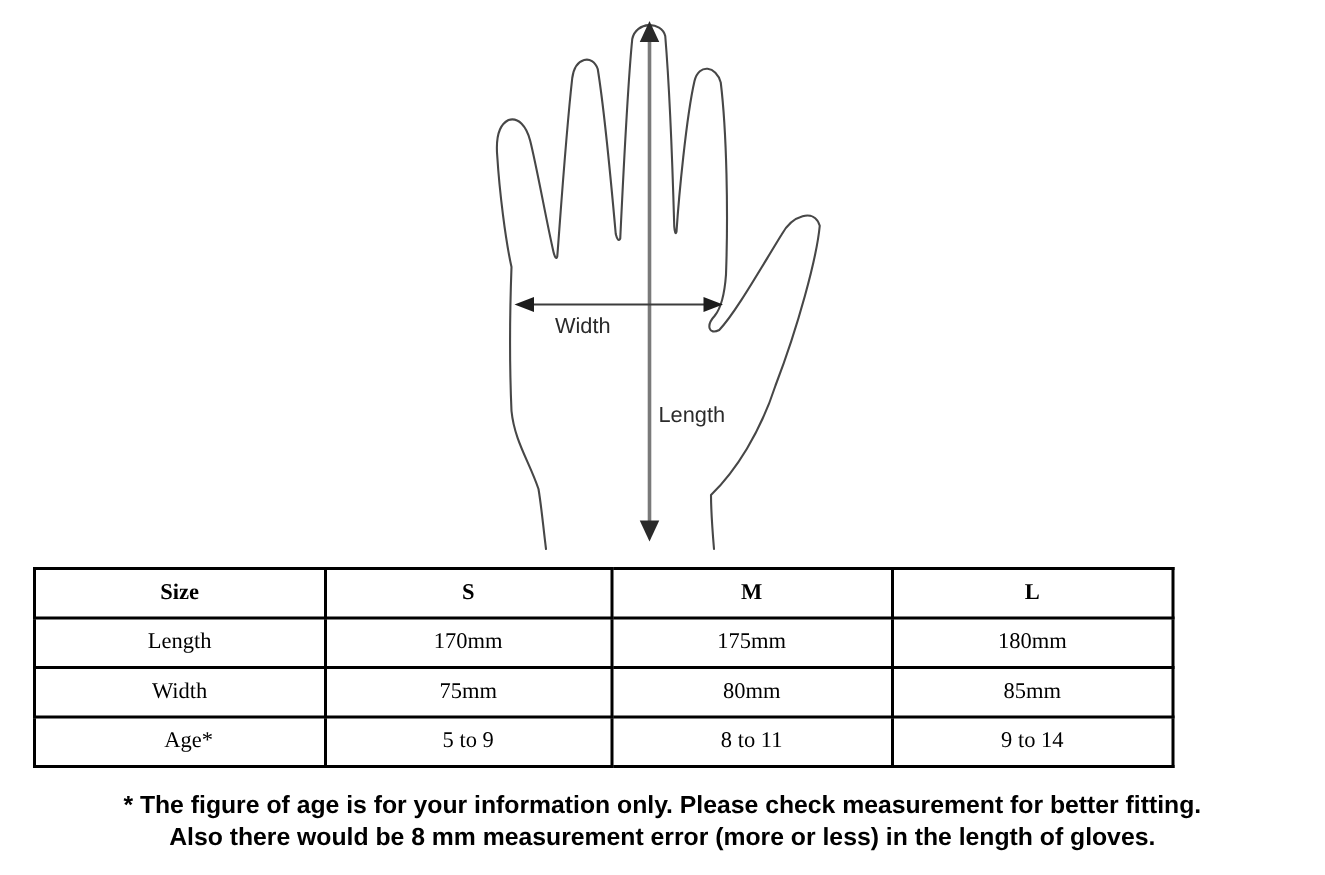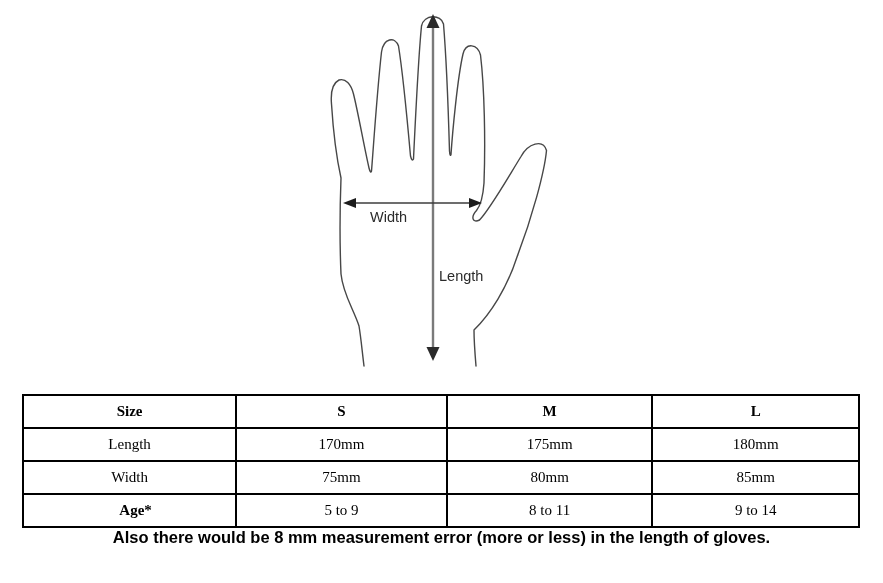--- a/index.html
+++ b/index.html
@@ -53,37 +53,36 @@
     font-family: "Liberation Sans", sans-serif;
     font-size: 14.5px;
     fill: #2b2b2b;
   }
   table.size-table {
     border-collapse: collapse;
     table-layout: fixed;
     position: absolute;
     left: 22px;
     top: 378px;
-    width: 838px;
-    margin-top: 16px;
+    width: 761px;
   }
   table.size-table th,
   table.size-table td {
     border: 2px solid #000000;
     height: 31px;
     padding: 0;
     text-align: center;
     vertical-align: middle;
     font-family: "Liberation Serif", serif;
     font-size: 15px;
     color: #000000;
     font-weight: normal;
   }
   table.size-table th { font-weight: bold; }
-  table.size-table td.bold-label { font-weight: bold; padding-left: 12px; }
+  table.size-table td.bold-label { font-weight: normal; padding-left: 12px; }
   .footnote {
     position: absolute;
     left: 0;
     top: 527px;
     width: 883px;
     text-align: center;
     font-family: "Liberation Sans", sans-serif;
     font-weight: bold;
     font-size: 16.5px;
     line-height: 1.25;
@@ -175,16 +174,17 @@
       <tr>
         <td class="bold-label">Age*</td>
         <td>5 to 9</td>
         <td>8 to 11</td>
         <td>9 to 14</td>
       </tr>
     </tbody>
   </table>
 
   <div class="footnote">
+    <div>* The figure of age is for your information only. Please check measurement for better fitting.</div>
     <div>Also there would be 8 mm measurement error (more or less) in the length of gloves.</div>
   </div>
 
 </div>
 
 </body></html>

